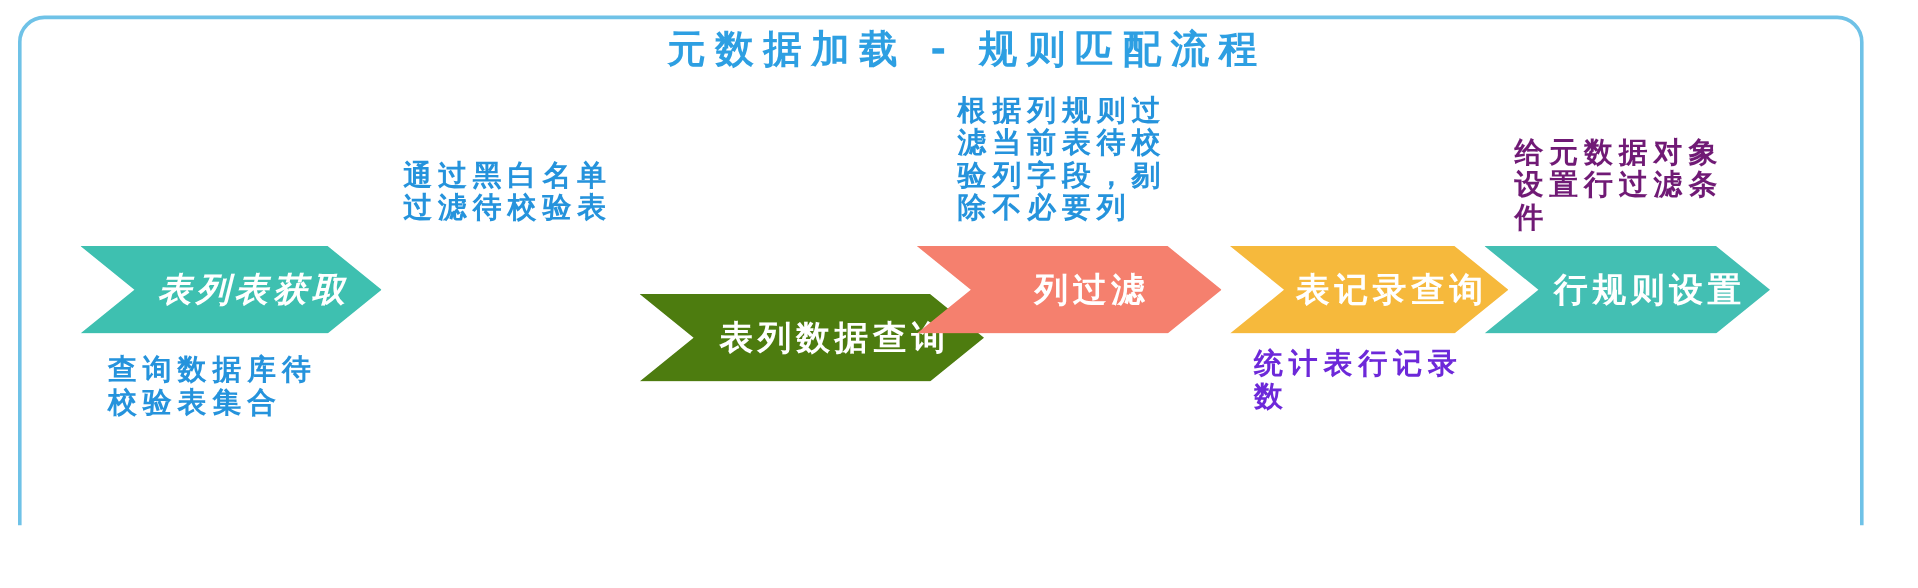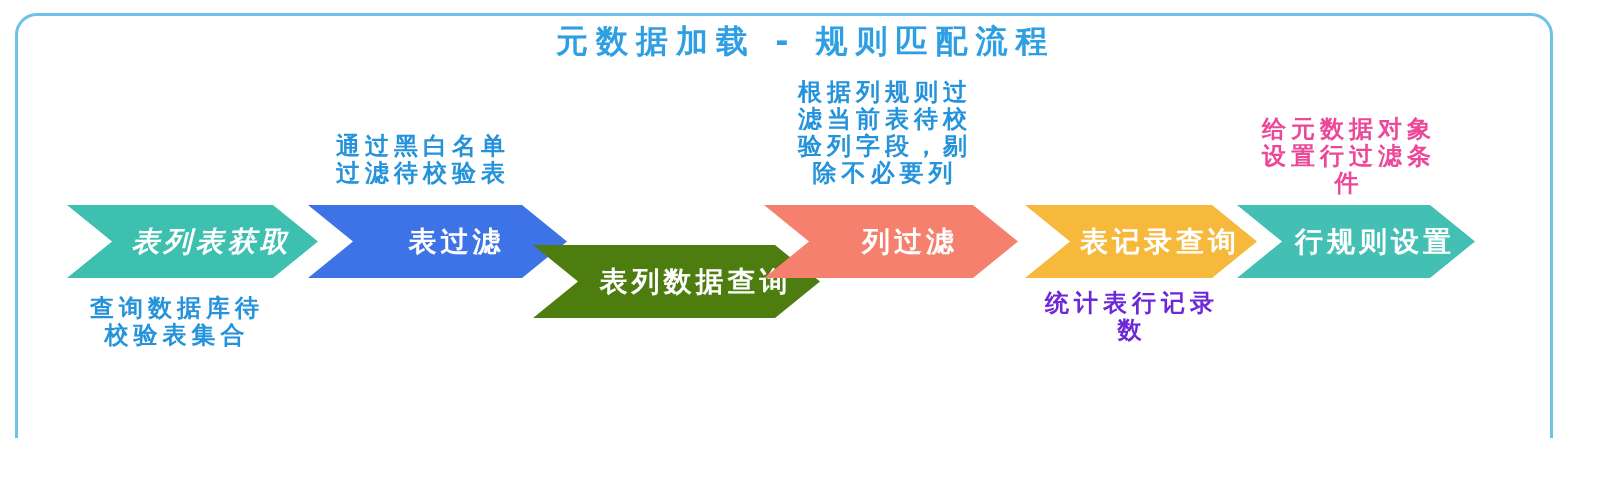--- a/index.html
+++ b/index.html
@@ -2,21 +2,20 @@
 <html><head>
 <meta charset="utf-8">
 <style>
   html,body{margin:0;padding:0;background:#ffffff;}
   .canvas{
     position:relative;
     width:1598px;height:438px;
     background:#ffffff;
     overflow:hidden;
     font-family:"DejaVu Sans", sans-serif;
-    text-align:center;
   }
   .frame{
     position:absolute;
     left:15px;top:13px;
     width:1532px;height:453px;
     border:3px solid #6fc2e7;
     border-radius:22px;
     background:transparent;
   }
   .diagram-title{
@@ -73,23 +72,20 @@
 <div class="canvas">
 
   <div class="frame"></div>
 
   <div class="diagram-title" style="color: rgb(45, 159, 226);">元数据加载 - 规则匹配流程</div>
 
   <div class="chevron" id="chev1" style="background: rgb(62, 192, 176); font-style: italic;">
     <span class="chev-label">表列表获取</span>
   </div>
 
-  <div class="chevron" id="chev2" style="background: rgb(62, 115, 232);">
-    <span class="chev-label">表过滤</span>
-  </div>
 
   <div class="chevron" id="chev3" style="background: #4d7c0f; margin-top: 40px;">
     <span class="chev-label">表列数据查询</span>
   </div>
 
   <div class="chevron" id="chev4" style="background: rgb(245, 128, 110);">
     <span class="chev-label">列过滤</span>
   </div>
 
   <div class="chevron" id="chev5" style="background: rgb(246, 185, 60);">
@@ -108,17 +104,17 @@
 
 
   <div class="note" id="note4" style="color: rgb(37, 147, 220);">根据列规则过
 滤当前表待校
 验列字段，剔
 除不必要列</div>
 
   <div class="note" id="note5" style="color: #6d28d9;">统计表行记录
 数</div>
 
-  <div class="note" id="note6" style="color: #ec4899;">给元数据对象
+  <div class="note" id="note6" style="color: #701a75; font-family: Liberation Mono, monospace;">给元数据对象
 设置行过滤条
 件</div>
 
 </div>
 
 </body></html>

